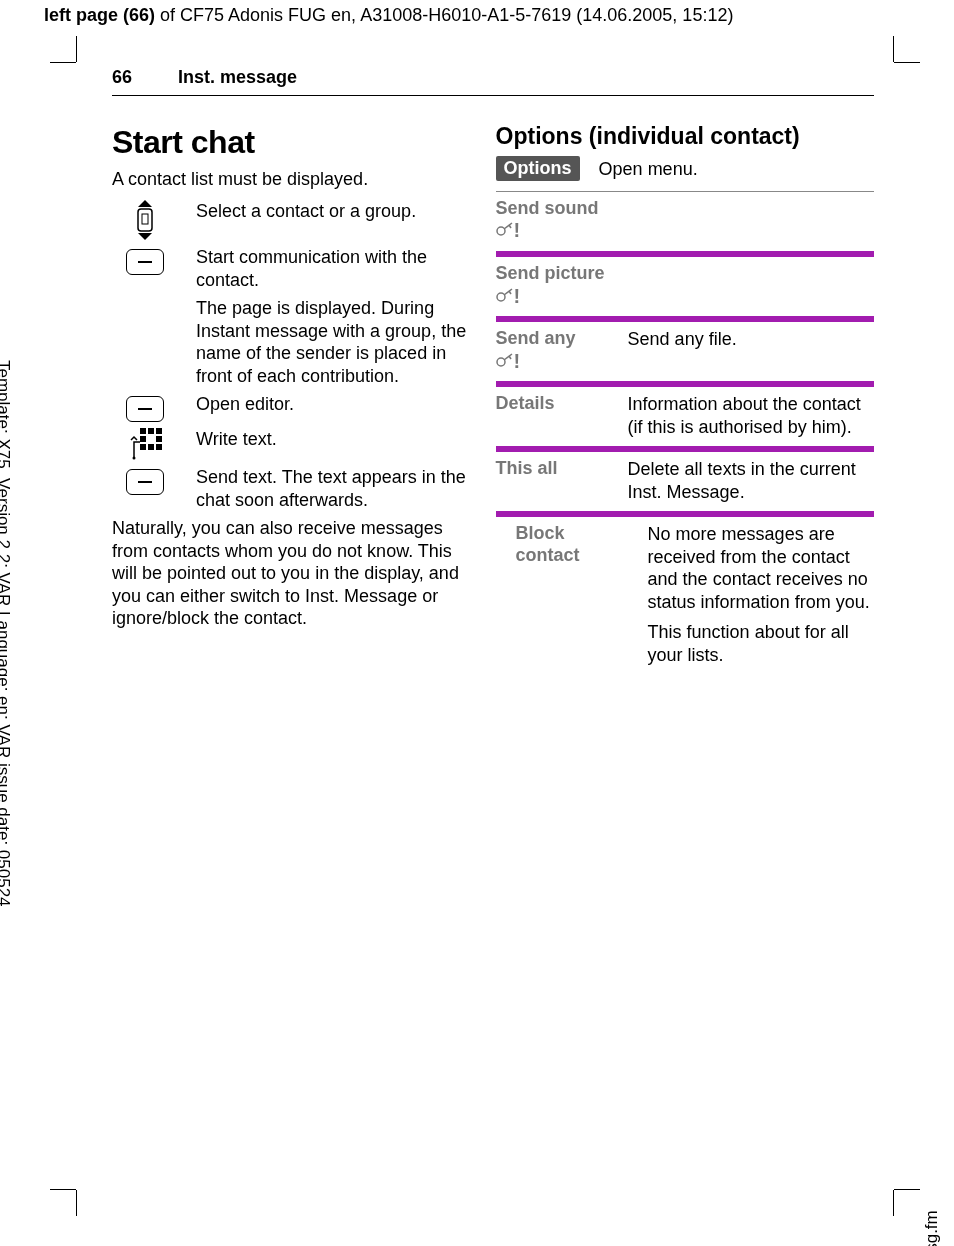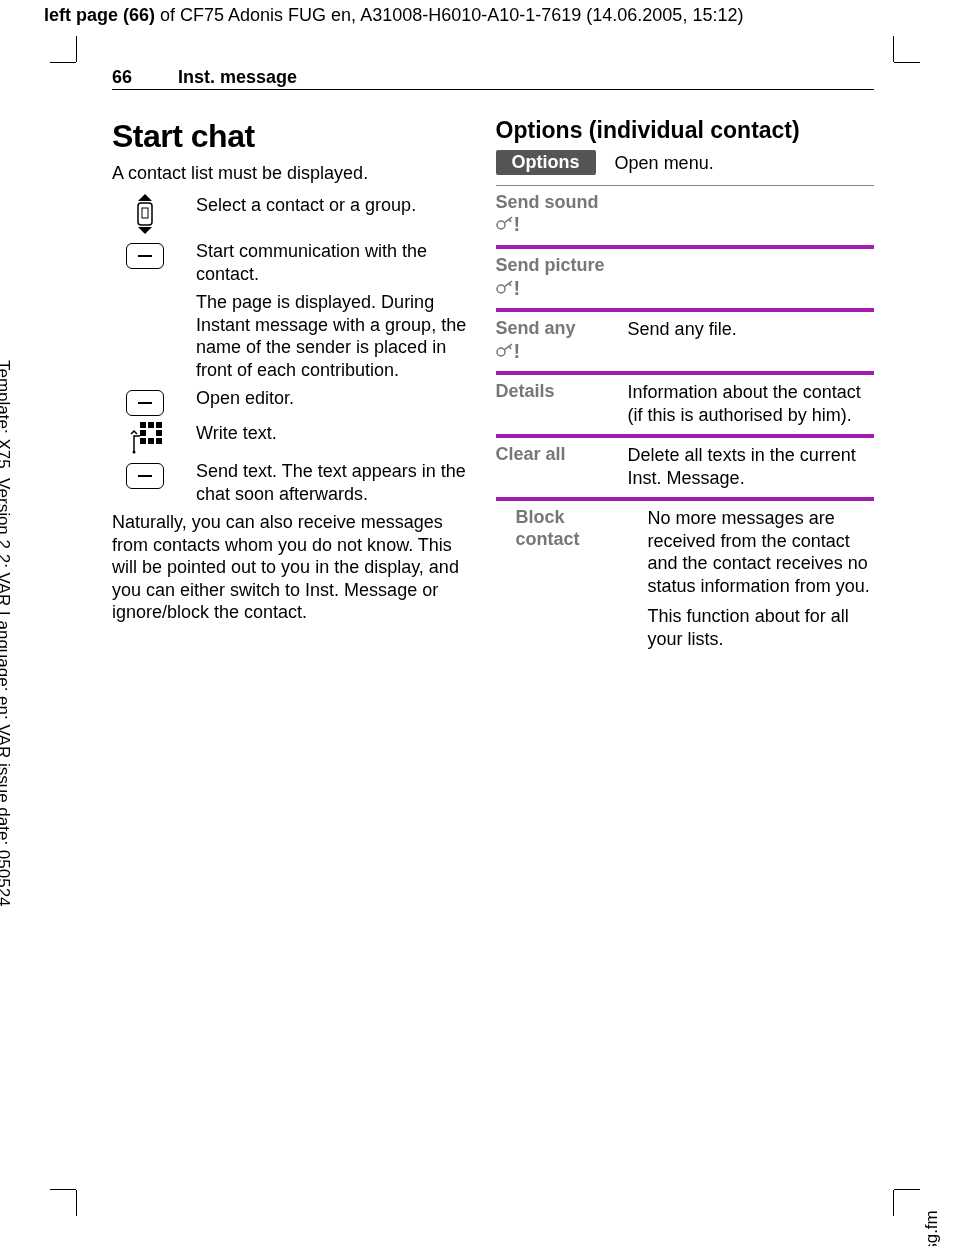--- a/index.html
+++ b/index.html
@@ -63,20 +63,21 @@
     box-sizing: border-box;
     padding: 30px 20px 0 36px;
   }
 
   
   .runhead {
     display: flex;
     align-items: flex-end;
     gap: 46px;
     border-bottom: 1.5px solid #000;
+    padding-bottom: 6px;
     font-weight: bold;
     font-size: 18px;
   }
   .runhead .pgnum { font-size: 18px; }
 
   
   .cols {
     display: flex;
     gap: 20px;
     margin-top: 26px;
@@ -117,35 +118,35 @@
   }
   .softkey .dash { width: 14px; height: 2px; background: #000; }
 
   .scroll-icon svg, .keypad-icon svg { display: block; margin: 0 auto; }
 
   
   .options-pill {
     display: inline-block;
     background: #555;
     color: #fff;
-    padding: 1px 16px;
+    padding: 1px 8px;
     font-weight: bold;
     font-size: 18px;
     border-radius: 2px;
     margin-right: 14px;
   }
   .open-menu { display: inline-block; vertical-align: middle; }
 
   .opt-table {
     margin-top: 10px;
     border-top: 1px solid #888;
   }
   .opt-row {
     display: flex;
-    border-bottom: 4px solid #a21caf;
+    border-bottom: 6px solid #a21caf;
     padding: 6px 0 8px 0;
     gap: 14px;
   }
   .opt-row:last-child { border-bottom: none; margin-left: 20px; }
   .opt-name {
     flex: 0 0 118px;
     color: #777;
     font-weight: bold;
     line-height: 1.2;
   }
@@ -167,21 +168,21 @@
   <div class="crop v" style="top:36px; left:76px;"></div>
   <div class="crop h" style="top:62px; left:50px;"></div>
   <div class="crop v" style="top:36px; right:60px;"></div>
   <div class="crop h" style="top:62px; right:34px;"></div>
   <div class="crop v" style="bottom:30px; left:76px;"></div>
   <div class="crop h" style="bottom:56px; left:50px;"></div>
   <div class="crop v" style="bottom:30px; right:60px;"></div>
   <div class="crop h" style="bottom:56px; right:34px;"></div>
 
   <div class="top-header">
-    <span>left page (66)</span><span class="light"> of CF75 Adonis FUG en, A31008-H6010-A10-1-7619 (14.06.2005, 15:12)</span>
+    <span>left page (66)</span><span class="light"> of CF75 Adonis FUG en, A31008-H6010-A1-5-7619 (14.06.2005, 15:12)</span>
   </div>
 
   <div class="side-left">Template: X75, Version 2.2; VAR Language: en; VAR issue date: 050524</div>
   <div class="side-right">© Siemens AG 2004, E:\Auftrag\Siemens\MobilePhones\CF75 Adonis\en\LA\ADONIS_Instantmsg.fm</div>
 
   <div class="content">
 
     <div class="runhead">
       <span class="pgnum">66</span>
       <span>Inst. message</span>
@@ -278,21 +279,21 @@
                     <path d="M8 8 L16 2" stroke="#777" stroke-width="1.5"></path>
                     <path d="M13 4 L15 7" stroke="#777" stroke-width="1.5"></path>
                   </svg><span style="color:#777;font-weight:bold;font-size:20px;line-height:14px;">!</span></span></div>
               <div class="opt-desc"><span>Send any file.</span></div>
             </div>
             <div class="opt-row">
               <div class="opt-name"><span>Details</span></div>
               <div class="opt-desc"><span>Information about the contact (if this is authorised by him).</span></div>
             </div>
             <div class="opt-row">
-              <div class="opt-name"><span>Clear all</span></div>
+              <div class="opt-name"><span>This all</span></div>
               <div class="opt-desc"><span>Delete all texts in the current Inst. Message.</span></div>
             </div>
             <div class="opt-row">
               <div class="opt-name"><span>Block contact</span></div>
               <div class="opt-desc"><span>No more messages are received from the contact and the contact receives no status information from you.</span><span class="extra">This function about for all your lists.</span></div>
             </div>
           </div>
       </div>
     </div>
 

